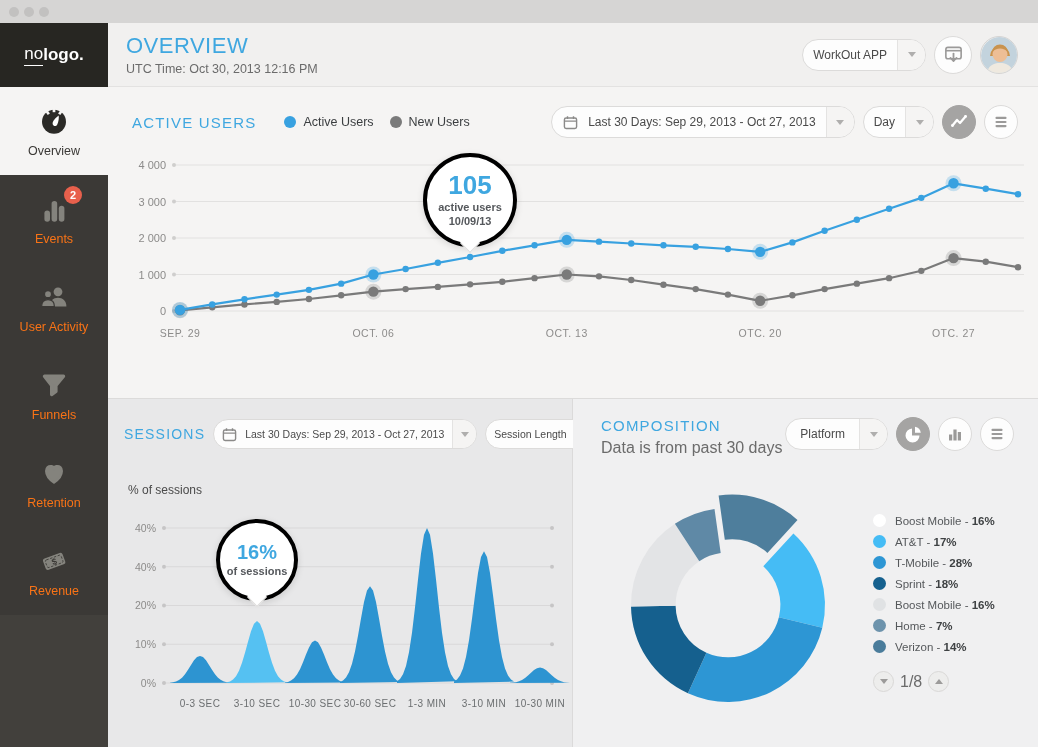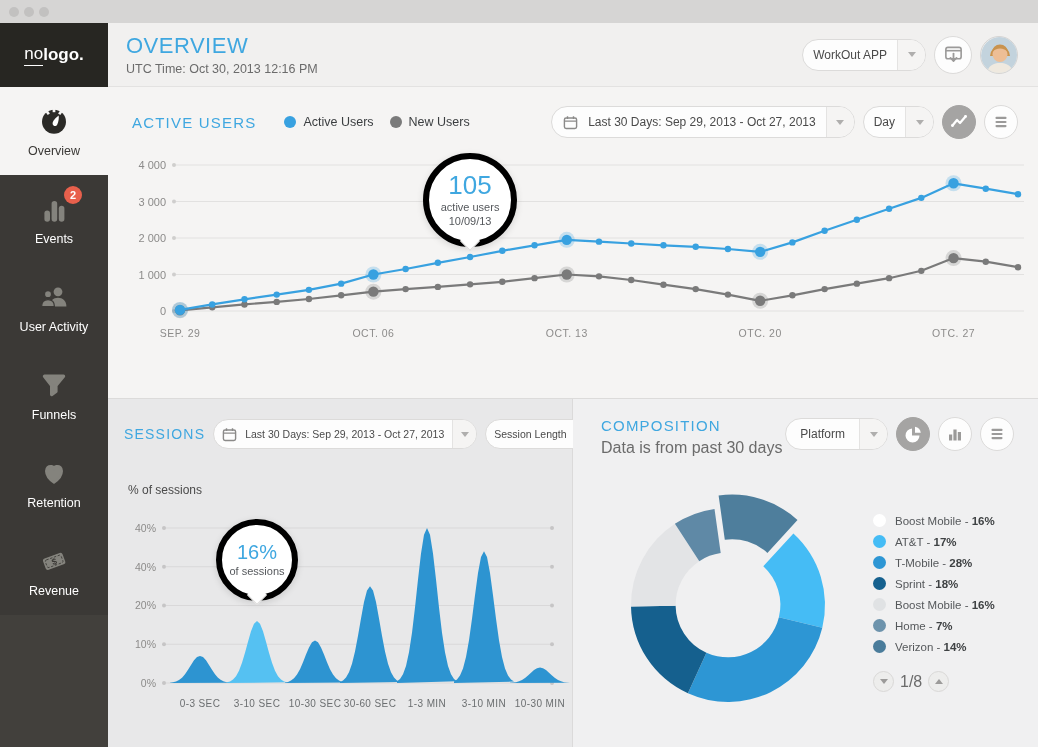--- a/index.html
+++ b/index.html
@@ -37,21 +37,21 @@
   .avatar { width:38px; height:38px; border-radius:50%; overflow:hidden; border:1px solid #D5D4D3; flex-shrink:0; }
 
   .icon { display:inline-flex; align-items:center; justify-content:center; }
   .icon svg { display:block; }
 
   
   .app-body { display:flex; height:660px; }
   .sidebar { width:108px; background:#3B3936; display:flex; flex-direction:column; flex-shrink:0; }
   .side-item { height:88px; display:flex; flex-direction:column; align-items:center; justify-content:center; gap:7px; color:#85847E; cursor:pointer; }
   .side-item .side-icon { position:relative; width:36px; height:32px; color:#84837D; }
-  .side-item .side-label { font-size:12.5px; color:#ffffff; }
+  .side-item .side-label { font-size:12.5px; color:#f97316; }
   .side-item.active { background:#F5F4F3; }
   .side-item.active .side-icon { color:#2B2A27; }
   .side-item.active .side-label { color:#3B3936; }
   .side-badge { position:absolute; top:-7px; right:-10px; min-width:18px; height:18px; border-radius:50%; background:#E8604C; color:#fff; font-size:11px; font-weight:bold; display:flex; align-items:center; justify-content:center; }
   .sidebar-footer { flex:1; background:#42403C; }
 
   .content { flex:1; display:flex; flex-direction:column; }
 
   
   .panel-top { height:312px; background:#F5F4F3; border-bottom:1px solid #DCDBDA; }
@@ -67,21 +67,21 @@
   .panel-bottom { flex:1; display:flex; }
   .panel-sessions { position:relative; width:465px; background:#E8E8E9; border-right:1px solid #DBDADA; flex-shrink:0; }
   .sess-head { display:flex; align-items:center; gap:8px; padding:20px 0 8px 16px; }
   .sess-ylabel { font-size:12px; color:#4A4A4A; margin:26px 0 0 20px; }
   .sess-chart-wrap { position:relative; height:232px; }
   .panel-comp { position:relative; flex:1; background:#F0F0F1; }
   .comp-head { display:flex; align-items:flex-start; padding:18px 24px 0 28px; }
   .comp-sub { font-size:16px; color:#6B6B6B; margin-top:5px; }
 
   
-  .balloon { position:absolute; background:#fff; border:6px solid #000000; border-radius:50%; box-shadow:0 2px 7px rgba(0,0,0,0.13); display:flex; flex-direction:column; align-items:center; justify-content:center; text-align:center; z-index:5; }
+  .balloon { position:absolute; background:#fff; border:4px solid #000000; border-radius:50%; box-shadow:0 2px 7px rgba(0,0,0,0.13); display:flex; flex-direction:column; align-items:center; justify-content:center; text-align:center; z-index:5;font-weight:bold; }
   .balloon::after { content:''; position:absolute; bottom:-7px; left:50%; margin-left:-7px; width:13px; height:13px; background:#fff; border-right:1px solid #DDDCDB; border-bottom:1px solid #DDDCDB; transform:rotate(45deg); }
   .balloon-main { width:94px; height:94px; left:315px; top:14px; }
   .balloon-main .balloon-value { font-size:26px; color:#3FA7E0; line-height:1.1; }
   .balloon-line { font-size:11px; color:#55585C; line-height:1.3; }
   .balloon-sess { width:82px; height:82px; left:108px; top:22px; }
   .balloon-sess .balloon-value { font-size:20px; color:#3FA7E0; line-height:1.15; }
 
   
   .comp-legend { position:absolute; left:300px; top:111px; }
   .comp-legend-row { display:flex; align-items:center; gap:9px; height:21px; }

